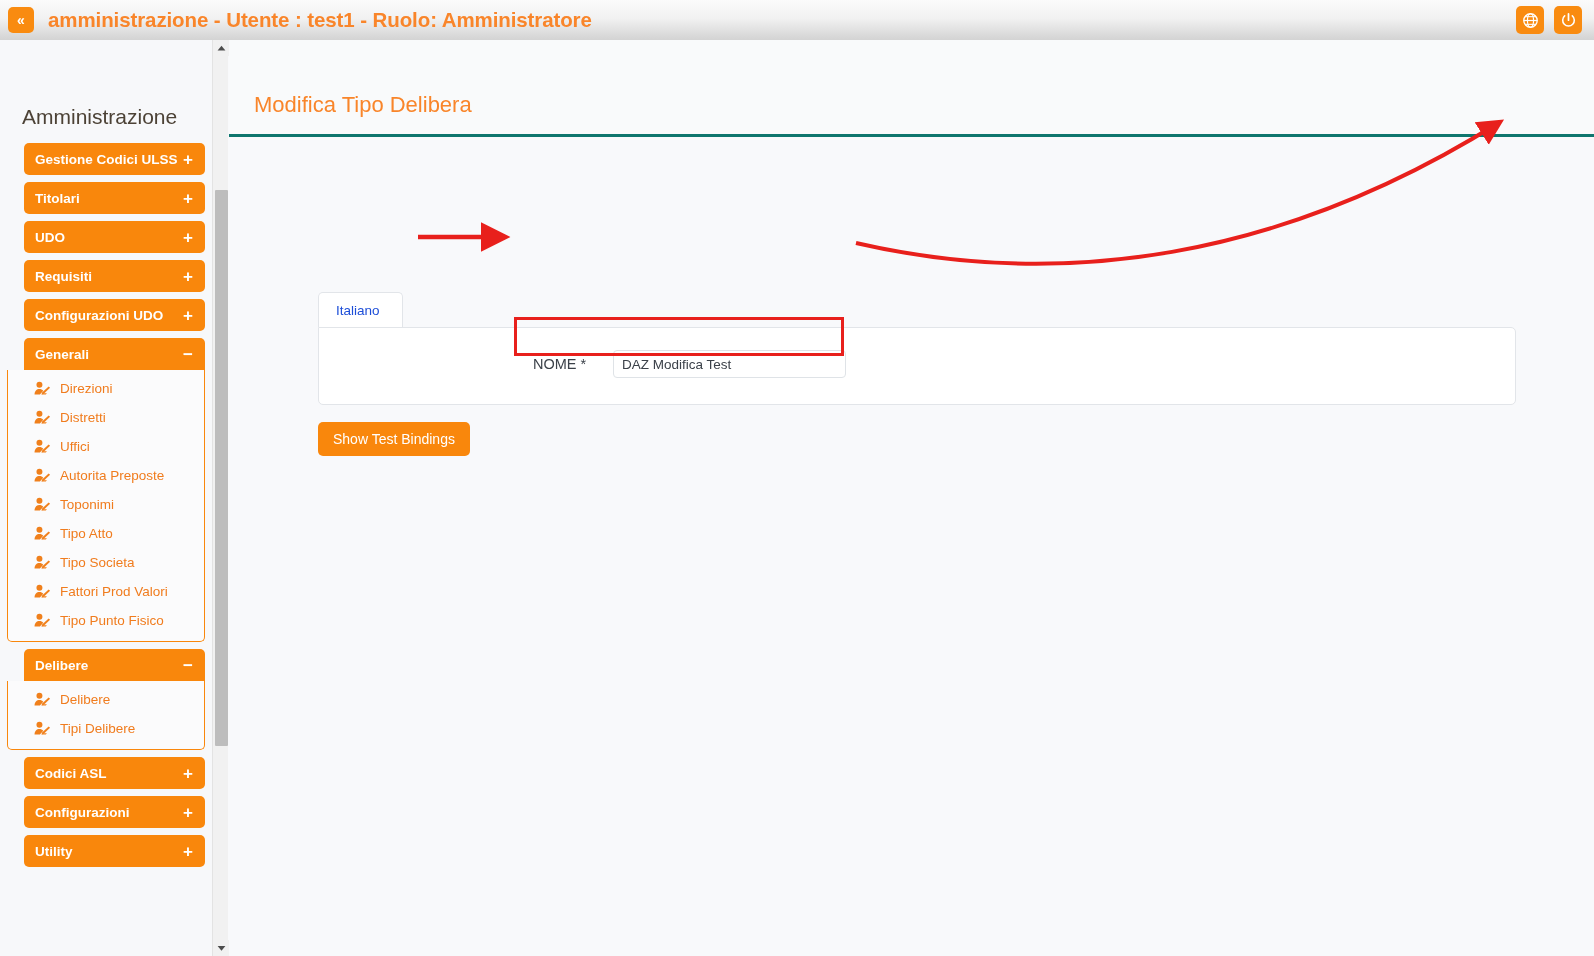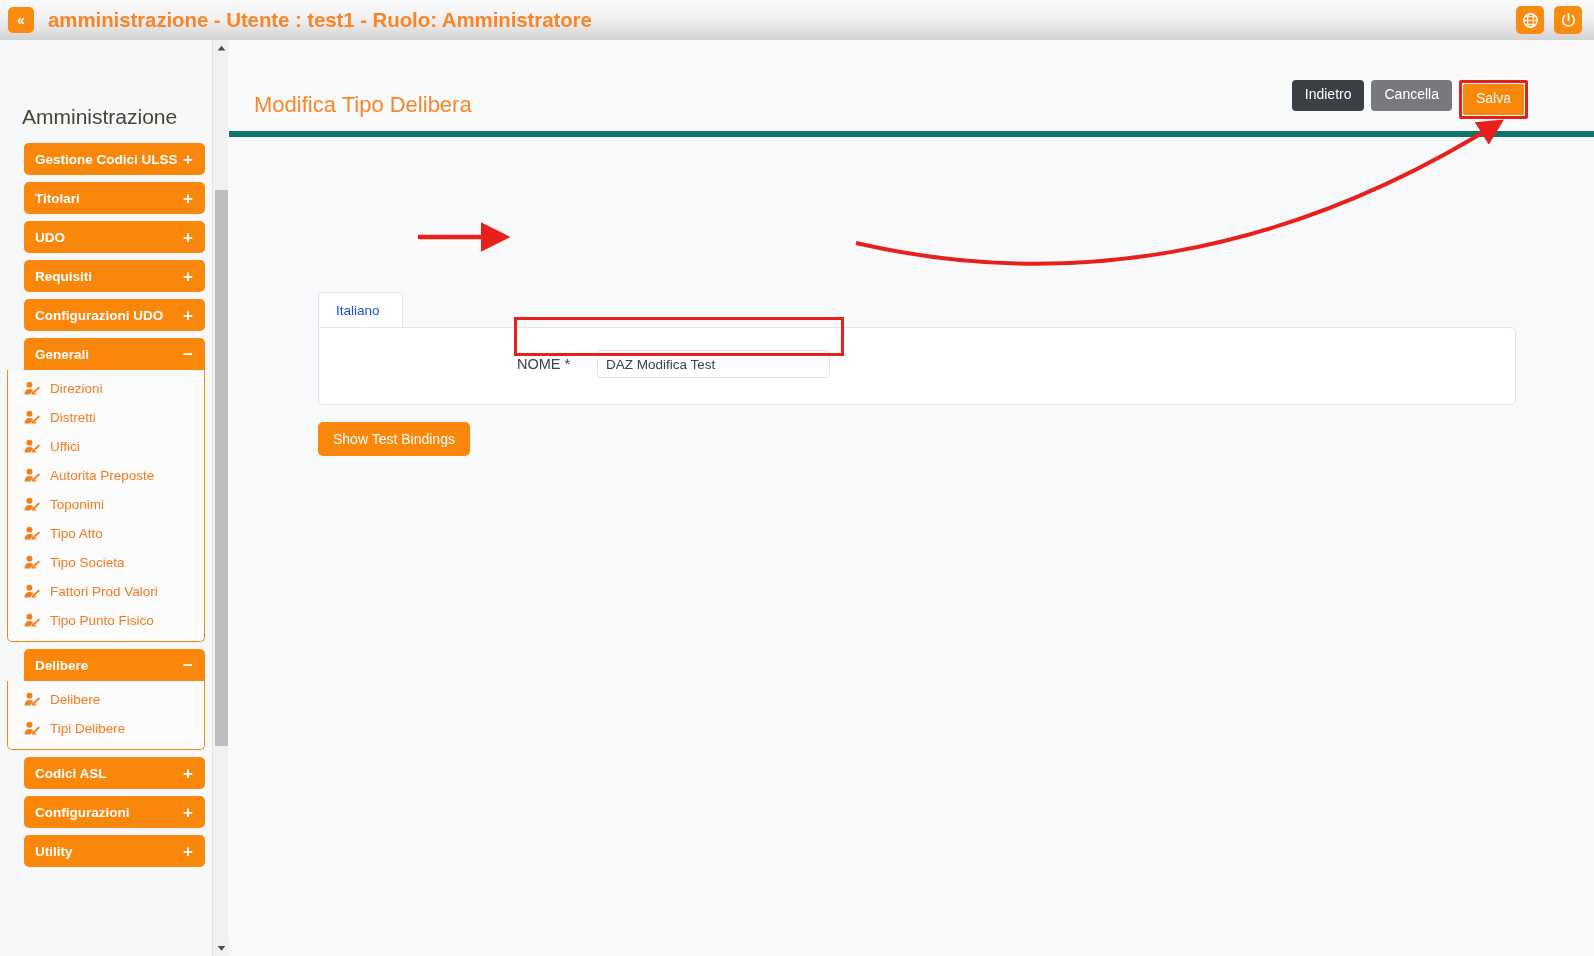--- a/index.html
+++ b/index.html
@@ -68,21 +68,21 @@
     margin-left: 17px;
   }
   .sb-group.open > .sb-group-header {
     border-radius: 5px 5px 0 0;
   }
   .sb-toggle { font-size: 17px; font-weight: bold; line-height: 1; }
   .sb-children {
     border: 1px solid #f9870c; border-top: none;
     border-radius: 0 0 5px 5px;
     background: #fbfbfc;
-    padding: 4px 0 6px 0;
+    padding: 4px 0 6px 10px;
   }
   .sb-item {
     display: flex; align-items: center; gap: 9px;
     padding: 7px 0 7px 16px;
     color: #f07c1e; font-size: 13.5px;
     cursor: pointer; white-space: nowrap;
   }
   .sb-item svg { flex: none; }
   .sidebar-footer-heading {
     font-size: 21px; color: #4c4236;
@@ -113,21 +113,21 @@
   
   .main {
     position: absolute; left: 229px; top: 40px;
     width: 1365px; height: 916px;
     background: #f8f9fb;
   }
   .main-header {
     position: relative;
     height: 97px;
     background: #f9fafb;
-    border-bottom: 6px solid #0f766e;
+    border-bottom: 3px solid #0f766e;
   }
   .page-title {
     position: absolute; left: 25px; top: 52px;
     font-size: 22px; color: #f9852a; font-weight: normal;
     white-space: nowrap;
   }
   .header-actions {
     position: absolute; right: 66px; top: 40px;
     display: flex; gap: 7px; align-items: flex-start;
   }
@@ -167,21 +167,21 @@
     position: relative; z-index: 2;
   }
   .tab-panel {
     position: absolute; left: 89px; top: 190px;
     width: 1198px; height: 78px;
     background: #ffffff;
     border: 1px solid #e2e5e9;
     border-radius: 0 5px 5px 5px;
   }
   .field-row {
-    position: absolute; left: 198px; top: 22px;
+    position: absolute; left: 214px; top: 22px;
     display: flex; align-items: center; gap: 12px;
   }
   .field-label {
     font-size: 14.5px; color: #3b4149;
     white-space: nowrap; min-width: 68px;
   }
   .field-input {
     width: 233px; height: 28px;
     border: 1px solid #dfe3e7; border-radius: 4px;
     background: #fff;
@@ -422,27 +422,20 @@
     <svg width="9" height="7" viewBox="0 0 9 7">
       <polygon points="4.5,5.8 0.6,1.0 8.4,1.0" fill="#4c4c4c"></polygon>
     </svg>
   </div>
 </div>
 
 <div class="main">
 
   <div class="main-header">
     <div class="page-title">Modifica Tipo Delibera</div>
-    <div class="header-actions">
-      <button class="btn btn-dark">Indietro</button>
-      <button class="btn btn-gray">Cancella</button>
-      <span class="btn-wrap-highlight">
-        <button class="btn btn-orange">Salva</button>
-      </span>
-    </div>
   </div>
 
   <div class="form-area">
     <div class="tabgroup">
       <div class="tab">Italiano</div>
     </div>
 
     <div class="tab-panel">
       <div class="field-row">
         <label class="field-label">NOME *</label>

